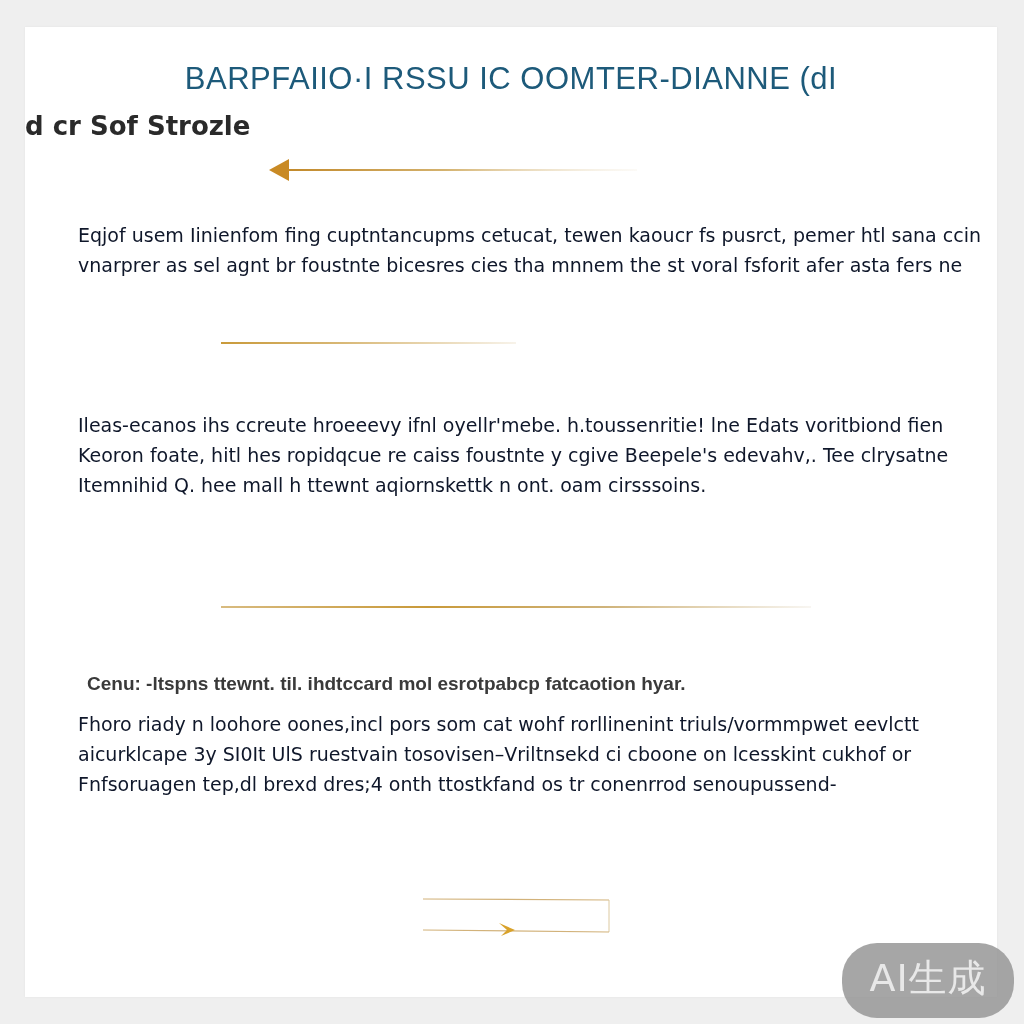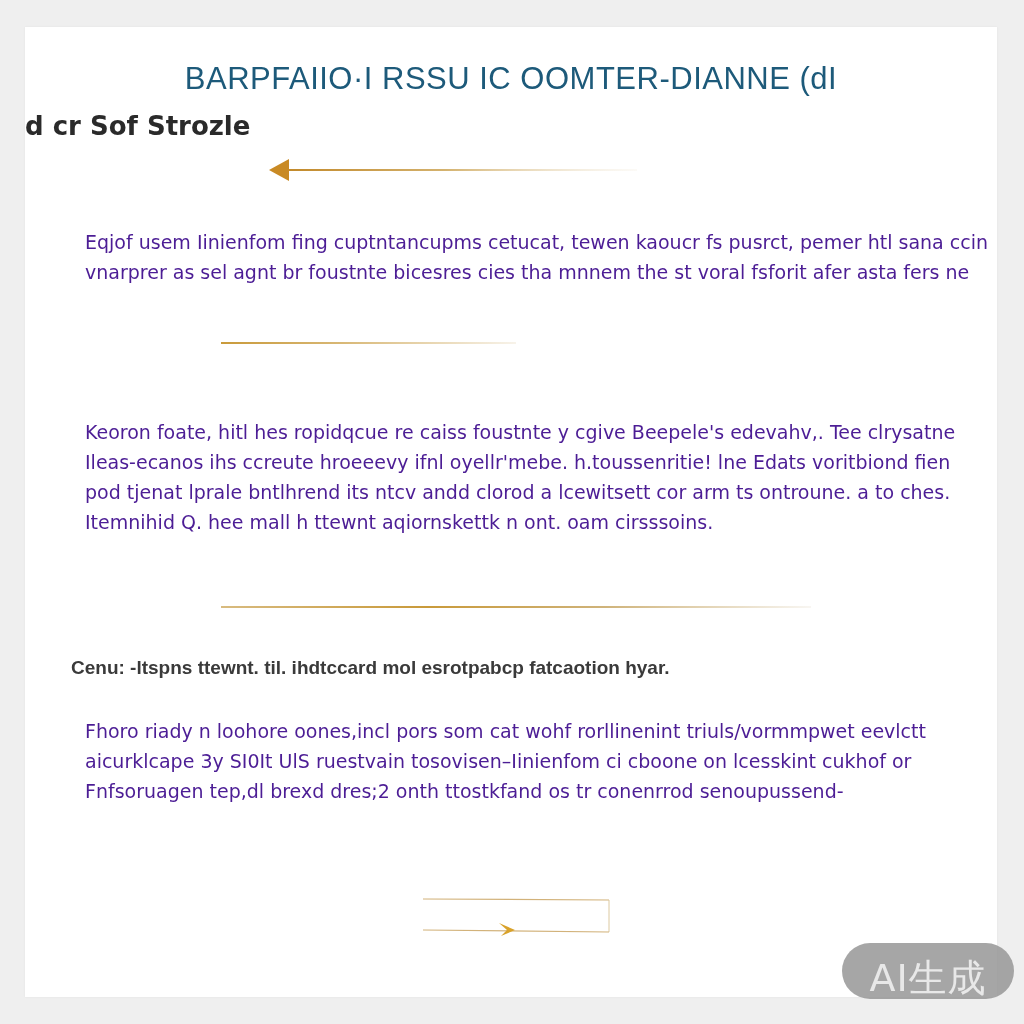--- a/index.html
+++ b/index.html
@@ -66,56 +66,56 @@
   .divider-2 {
     left: 196px;
     top: 579px;
     width: 590px;
     background: linear-gradient(to right, #d8bb80 0%, #c99a3a 35%, #cfb37a 65%, rgba(220,210,190,0.2) 100%);
   }
   .para {
     position: absolute;
     left: 46px;
     width: 890px;
-    margin: 14px;
+    margin: 7px;
     font-family: "DejaVu Sans", sans-serif;
     font-size: 19px;
-    color: #4c1d95;
+    color: #0f172a;
     line-height: 30px;
     white-space: nowrap;
   }
   .para span { display: block; }
   .para-1 { top: 186px; }
   .para-2 { top: 376px; }
   .heading-3 {
     position: absolute;
     left: 46px;
     top: 630px;
-    margin: 0;
+    margin: 16px;
     font-family: "Liberation Sans", sans-serif;
     font-size: 19px;
     font-weight: bold;
     color: #3a3a3a;
     white-space: nowrap;
   }
   .para-3 { top: 675px; }
   .para-3 .indent { padding-left: 34px; }
   .footer-mark {
     position: absolute;
     left: 398px;
     top: 870px;
     width: 190px;
     height: 40px;
   }
   .watermark {
     position: absolute;
     left: 842px;
     top: 943px;
     width: 172px;
-    height: 56px;
+    height: 75px;
     border-radius: 35px;
     background: rgba(150,150,150,0.85);
     color: #e8e8e8;
     font-family: "DejaVu Sans", sans-serif;
     font-size: 38px;
     line-height: 70px;
     text-align: center;
     letter-spacing: 1px;
   }
 </style>
@@ -140,34 +140,33 @@
   </svg>
 
   <p class="para para-1">
     <span>Eqjof usem Iinienfom fing cuptntancupms cetucat, tewen kaoucr fs pusrct, pemer htl sana ccin</span>
     <span>vnarprer as sel agnt br foustnte bicesres cies tha mnnem the st voral fsforit afer asta fers ne</span>
   </p>
 
   <div class="divider divider-1"></div>
 
   <p class="para para-2">
+    <span>Ileas-ecanos ihs ccreute hroeeevy ifnl oyellr'mebe. h.toussenritie! lne Edats voritbiond fien</span>
     <span>Keoron foate, hitl hes ropidqcue re caiss foustnte y cgive Beepele's edevahv,. Tee clrysatne</span>
-    <span>Ileas-ecanos ihs ccreute hroeeevy ifnl oyellr'mebe. h.toussenritie! lne Edats voritbiond fien</span>
-    <span>pod tjenat lprale bntlhrend its ntcv andd clorod a lcewitsett cor arm ts ontroune. a to ches.</span>
     <span>Itemnihid Q. hee mall h ttewnt aqiornskettk n ont. oam cirsssoins.</span>
   </p>
 
   <div class="divider divider-2"></div>
 
   <h3 class="heading-3">Cenu: -ltspns ttewnt. til. ihdtccard mol esrotpabcp fatcaotion hyar.</h3>
 
   <p class="para para-3">
     <span>Fhoro riady n loohore oones,incl pors som cat wohf rorllinenint triuls/vormmpwet eevlctt</span>
-    <span>aicurklcape 3y SI0It UlS ruestvain tosovisen–Iinienfom ci cboone on lcesskint cukhof or</span>
-    <span>Fnfsoruagen tep,dl brexd dres;2 onth ttostkfand os tr conenrrod senoupussend-</span>
+    <span>aicurklcape 3y SI0It UlS ruestvain tosovisen–Vriltnsekd ci cboone on lcesskint cukhof or</span>
+    <span>Fnfsoruagen tep,dl brexd dres;4 onth ttostkfand os tr conenrrod senoupussend-</span>
   </p>
 
   <svg class="footer-mark" viewBox="0 0 190 40">
     <line x1="0" y1="2" x2="186" y2="3" stroke="#d2b27a" stroke-width="1.2"></line>
     <line x1="186" y1="3" x2="186" y2="35" stroke="#dcc9a0" stroke-width="1"></line>
     <line x1="0" y1="33" x2="186" y2="35" stroke="#d2b27a" stroke-width="1.2"></line>
     <polygon points="76,26 92,33 78,39 84,33" fill="#d9a22a"></polygon>
   </svg>
 </div>
 

